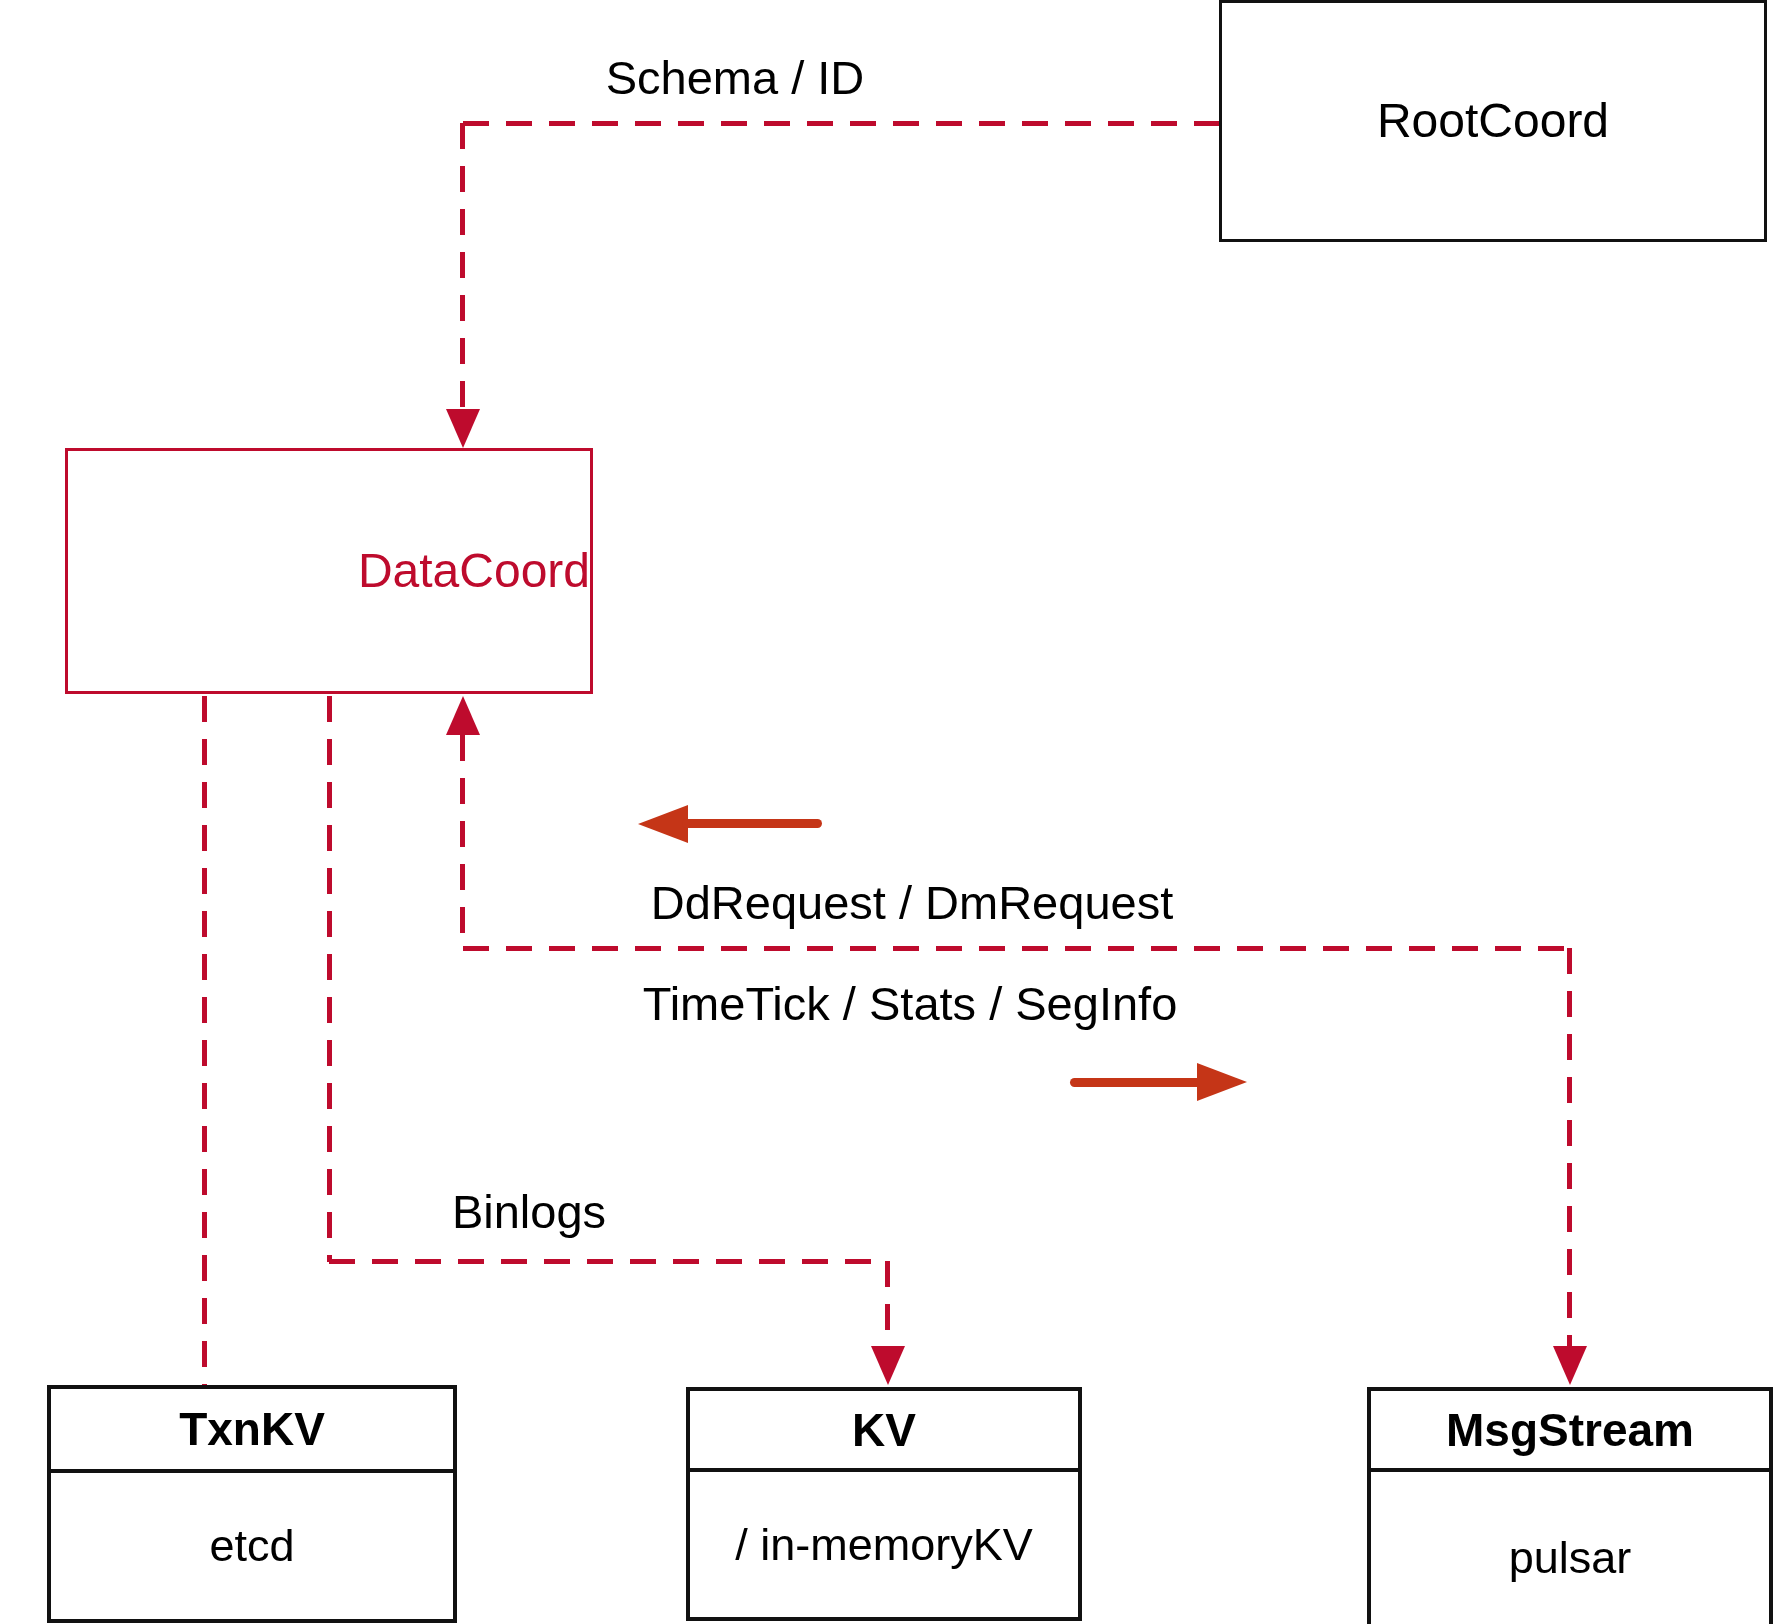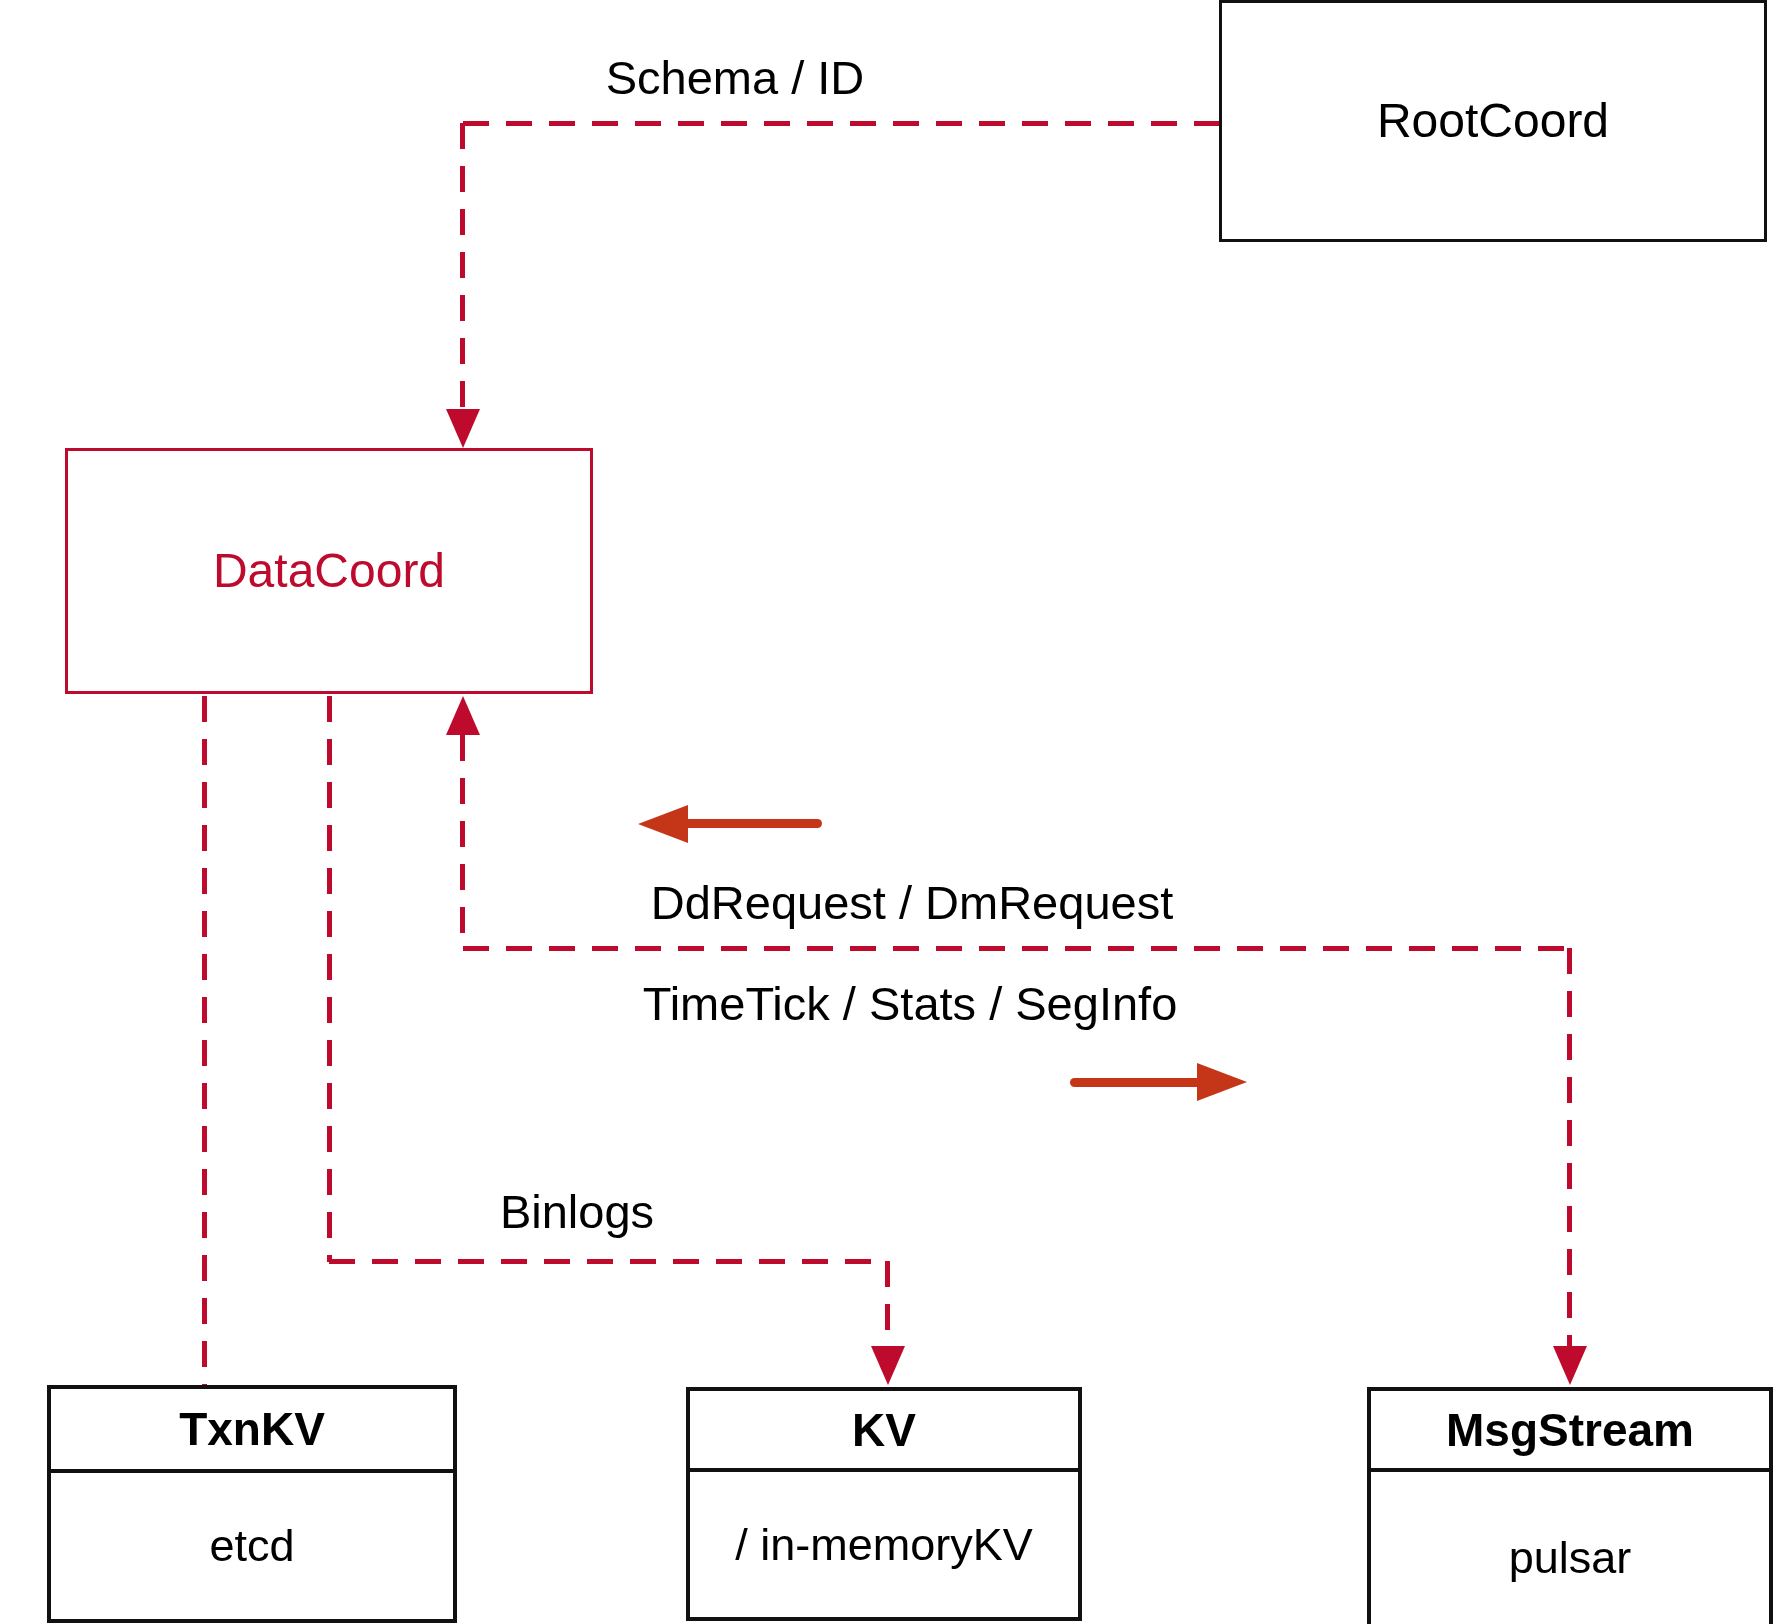--- a/index.html
+++ b/index.html
@@ -91,27 +91,27 @@
 
   <div class="tri head-left abs" style="left:638px;top:805px;"></div>
   <div class="shaft" style="left:682px;top:819px;width:140px;"></div>
 
   <div class="shaft" style="left:1070px;top:1078px;width:132px;"></div>
   <div class="tri head-right abs" style="left:1197px;top:1063px;"></div>
 
   <div class="elabel" style="left:735px;top:52px;">Schema / ID</div>
   <div class="elabel" style="left:912px;top:877px;">DdRequest / DmRequest</div>
   <div class="elabel" style="left:910px;top:978px;">TimeTick / Stats / SegInfo</div>
-  <div class="elabel" style="left:577px;top:1186px;">Binlogs</div>
+  <div class="elabel" style="left:529px;top:1186px;">Binlogs</div>
 
   <div class="node black" style="left:1219px;top:0;width:548px;height:242px;">
     <span class="node-title">RootCoord</span>
   </div>
 
-  <div class="node red" style="left:65px;top:448px;width:528px;height:246px;">
+  <div class="node red" style="left:65px;top:448px;width:528px;height:246px;justify-content:flex-end;">
     <span class="node-title">DataCoord</span>
   </div>
 
   <div class="dbox" style="left:3px;top:1385px;width:410px;height:238px;margin-left:44px;">
     <div class="hd" style="height:80px;">TxnKV</div>
     <div class="bd">
       <span>etcd</span>
     </div>
   </div>
 

